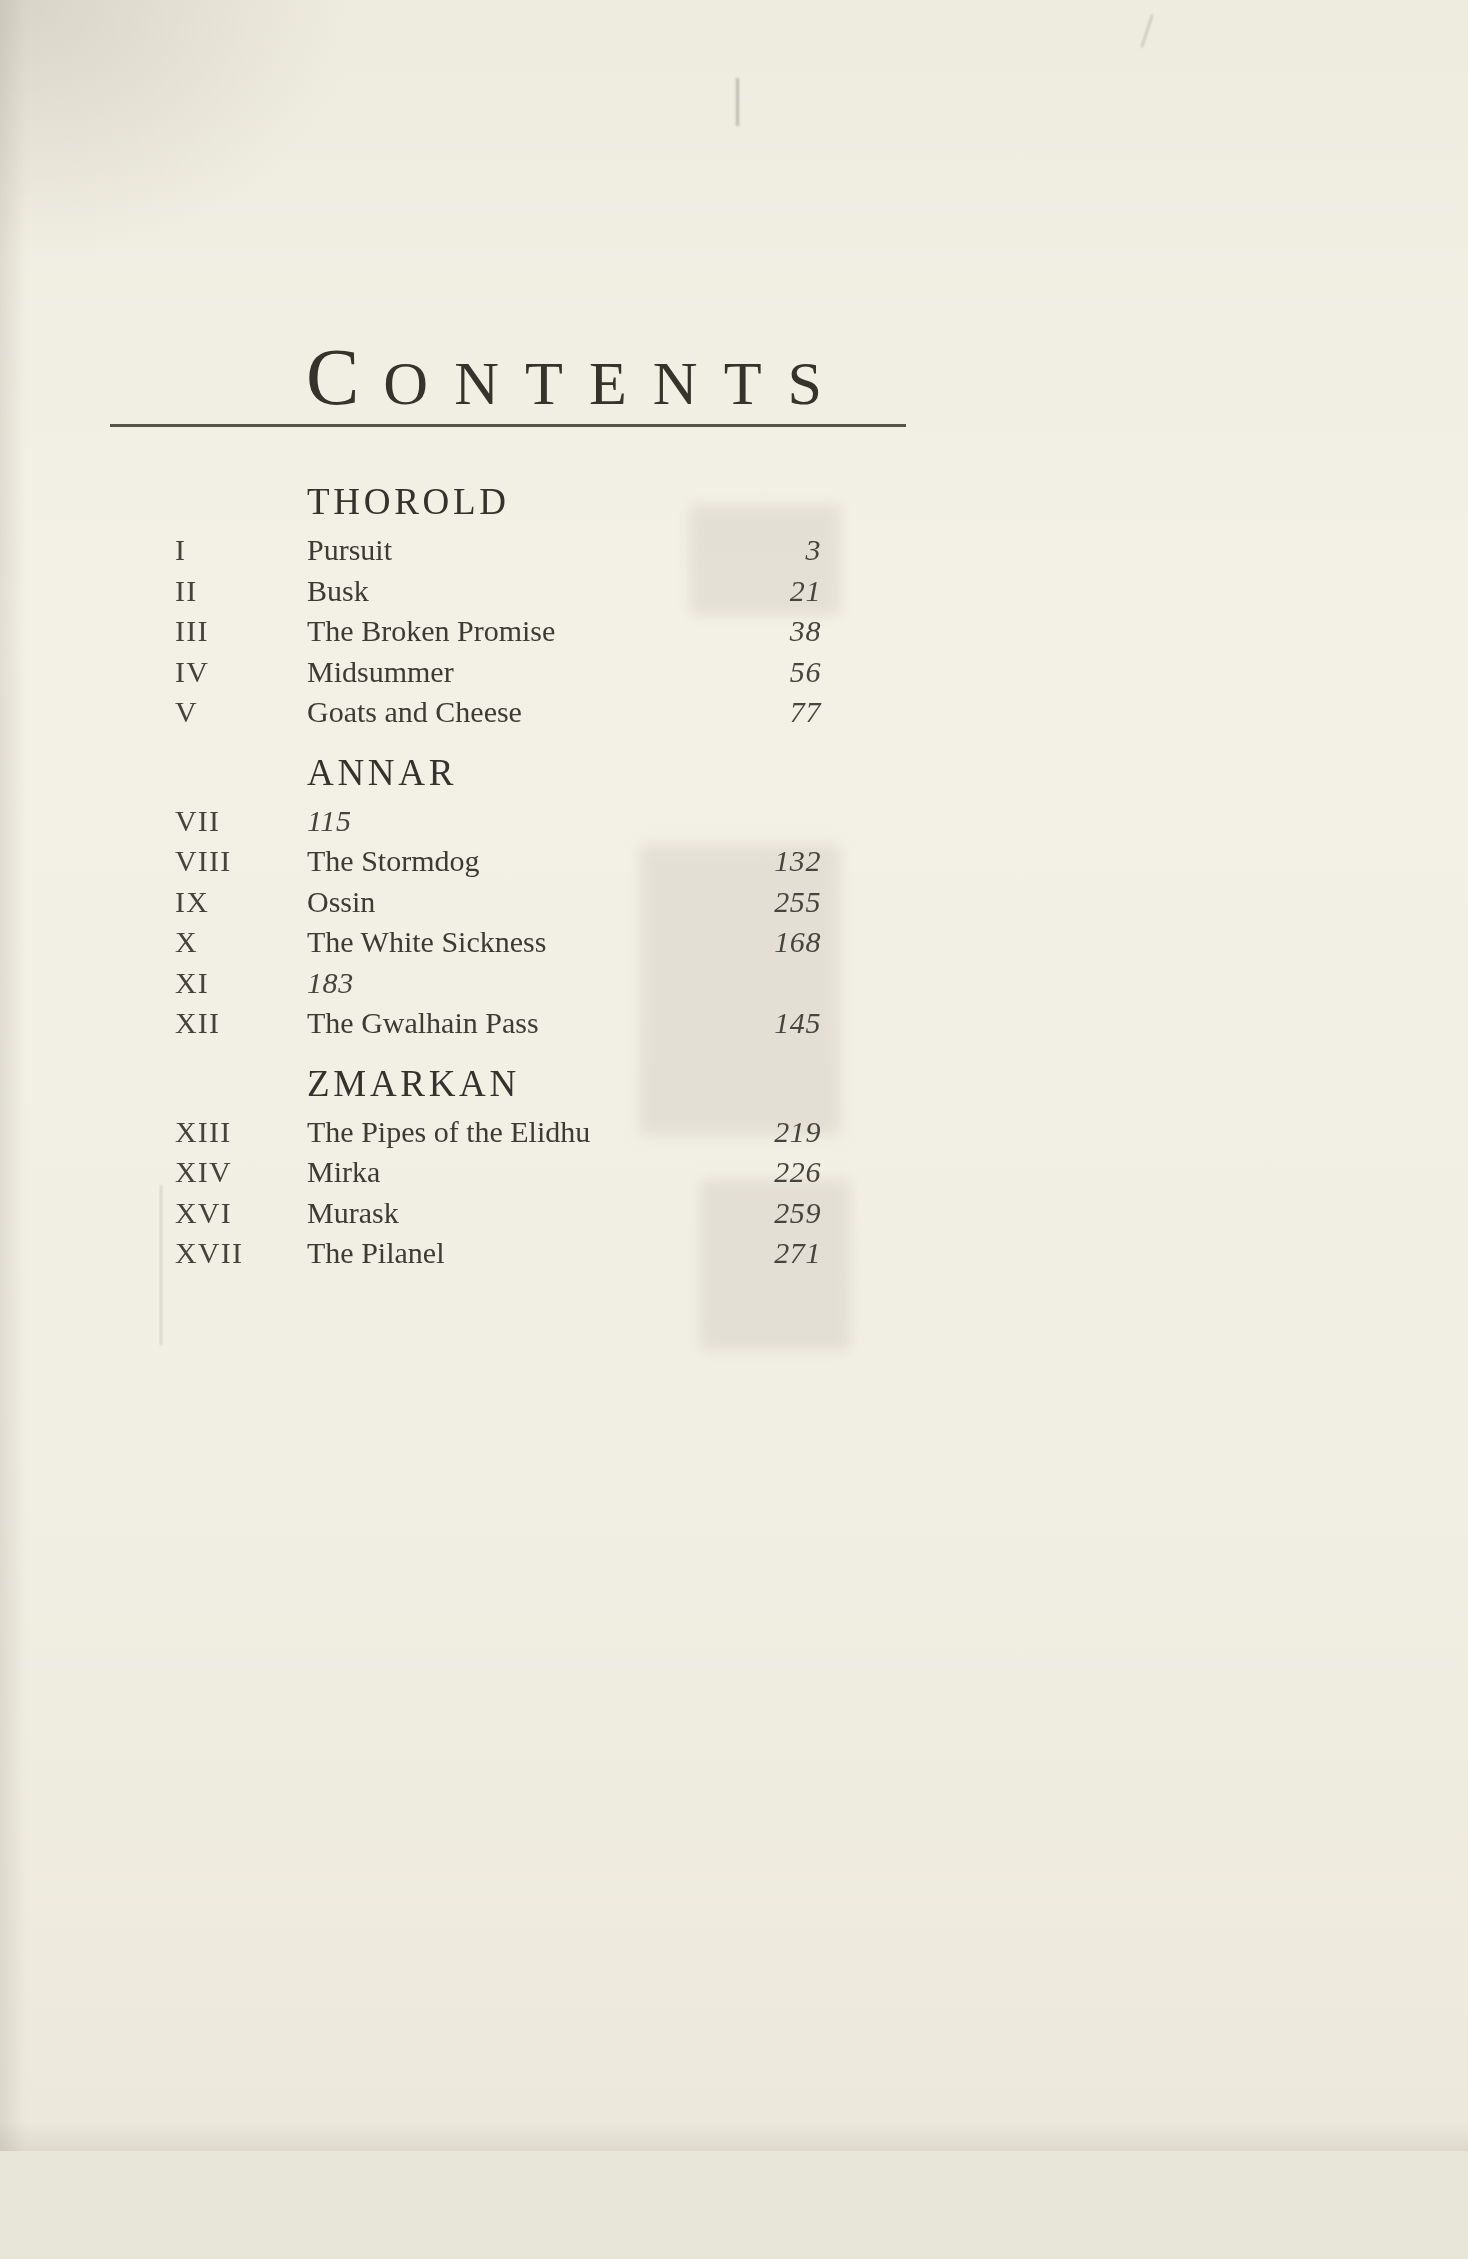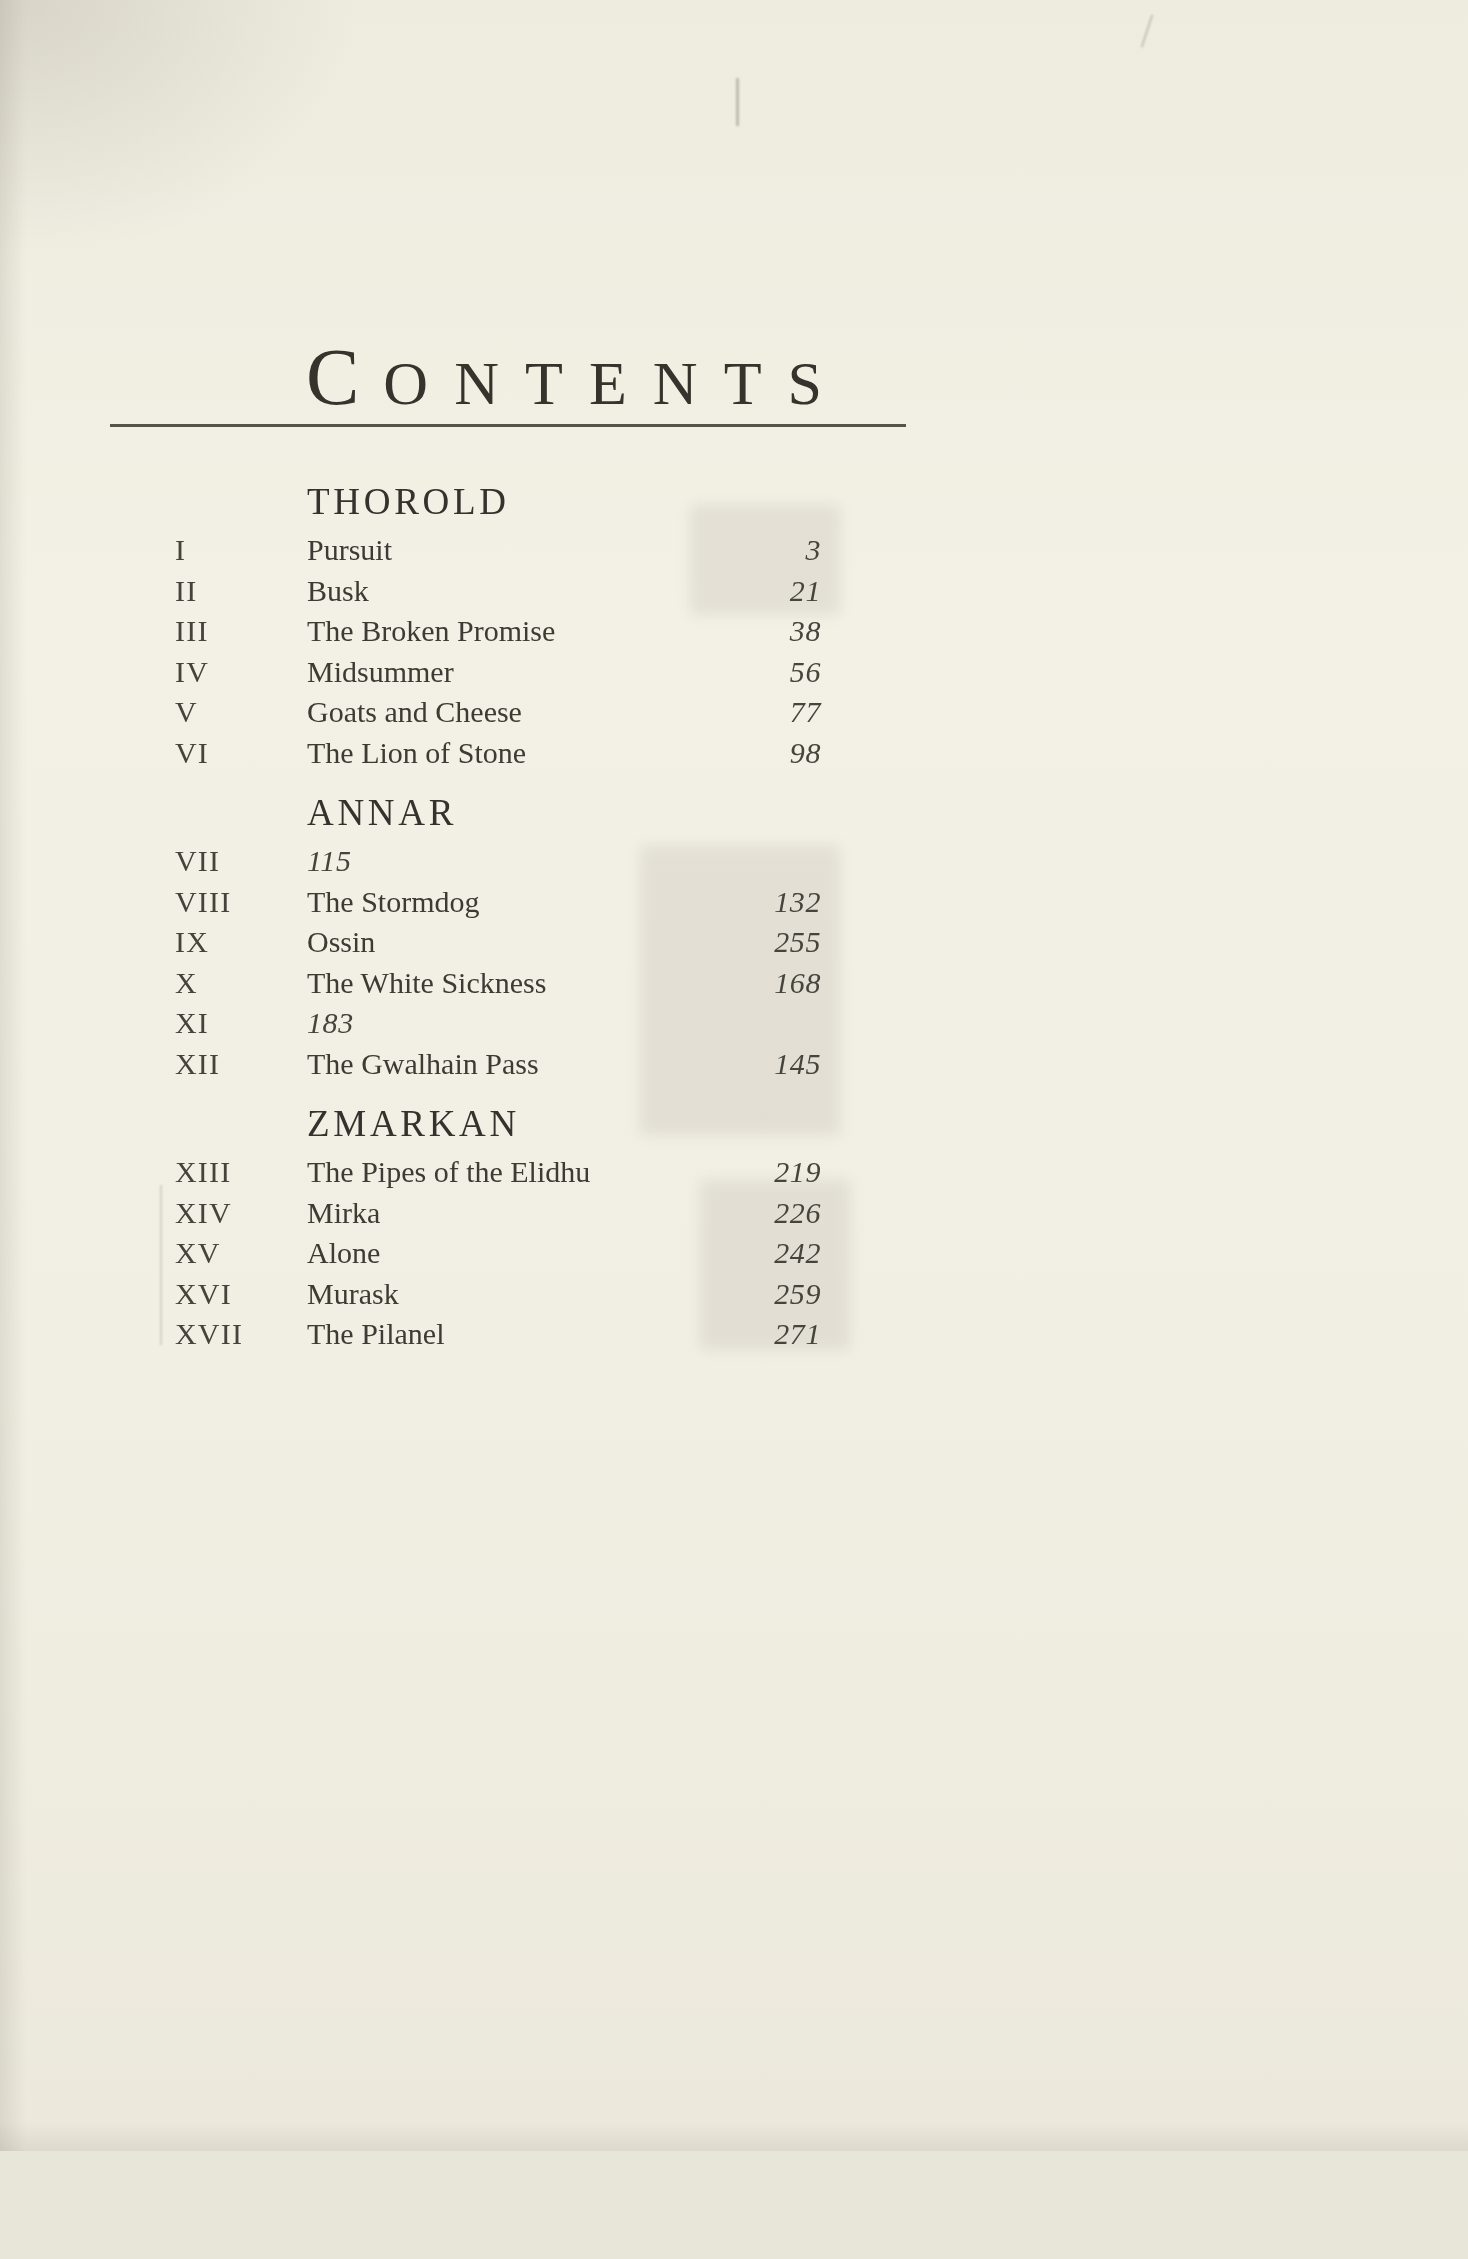--- a/index.html
+++ b/index.html
@@ -159,25 +159,20 @@
       <div class="toc-row">
         <span class="numeral">IV</span>
         <span class="chapter">Midsummer</span>
         <span class="pagenum">56</span>
       </div>
       <div class="toc-row">
         <span class="numeral">V</span>
         <span class="chapter">Goats and Cheese</span>
         <span class="pagenum">77</span>
       </div>
-      <div class="toc-row">
-        <span class="numeral">VI</span>
-        <span class="chapter">The Lion of Stone</span>
-        <span class="pagenum">98</span>
-      </div>
       <div class="section-heading">ANNAR</div>
       <div class="toc-row">
         <span class="numeral">VII</span>
         <span class="pagenum">115</span>
       </div>
       <div class="toc-row">
         <span class="numeral">VIII</span>
         <span class="chapter">The Stormdog</span>
         <span class="pagenum">132</span>
       </div>
@@ -205,25 +200,20 @@
         <span class="numeral">XIII</span>
         <span class="chapter">The Pipes of the Elidhu</span>
         <span class="pagenum">219</span>
       </div>
       <div class="toc-row">
         <span class="numeral">XIV</span>
         <span class="chapter">Mirka</span>
         <span class="pagenum">226</span>
       </div>
       <div class="toc-row">
-        <span class="numeral">XV</span>
-        <span class="chapter">Alone</span>
-        <span class="pagenum">242</span>
-      </div>
-      <div class="toc-row">
         <span class="numeral">XVI</span>
         <span class="chapter">Murask</span>
         <span class="pagenum">259</span>
       </div>
       <div class="toc-row">
         <span class="numeral">XVII</span>
         <span class="chapter">The Pilanel</span>
         <span class="pagenum">271</span>
       </div>
     </div>

